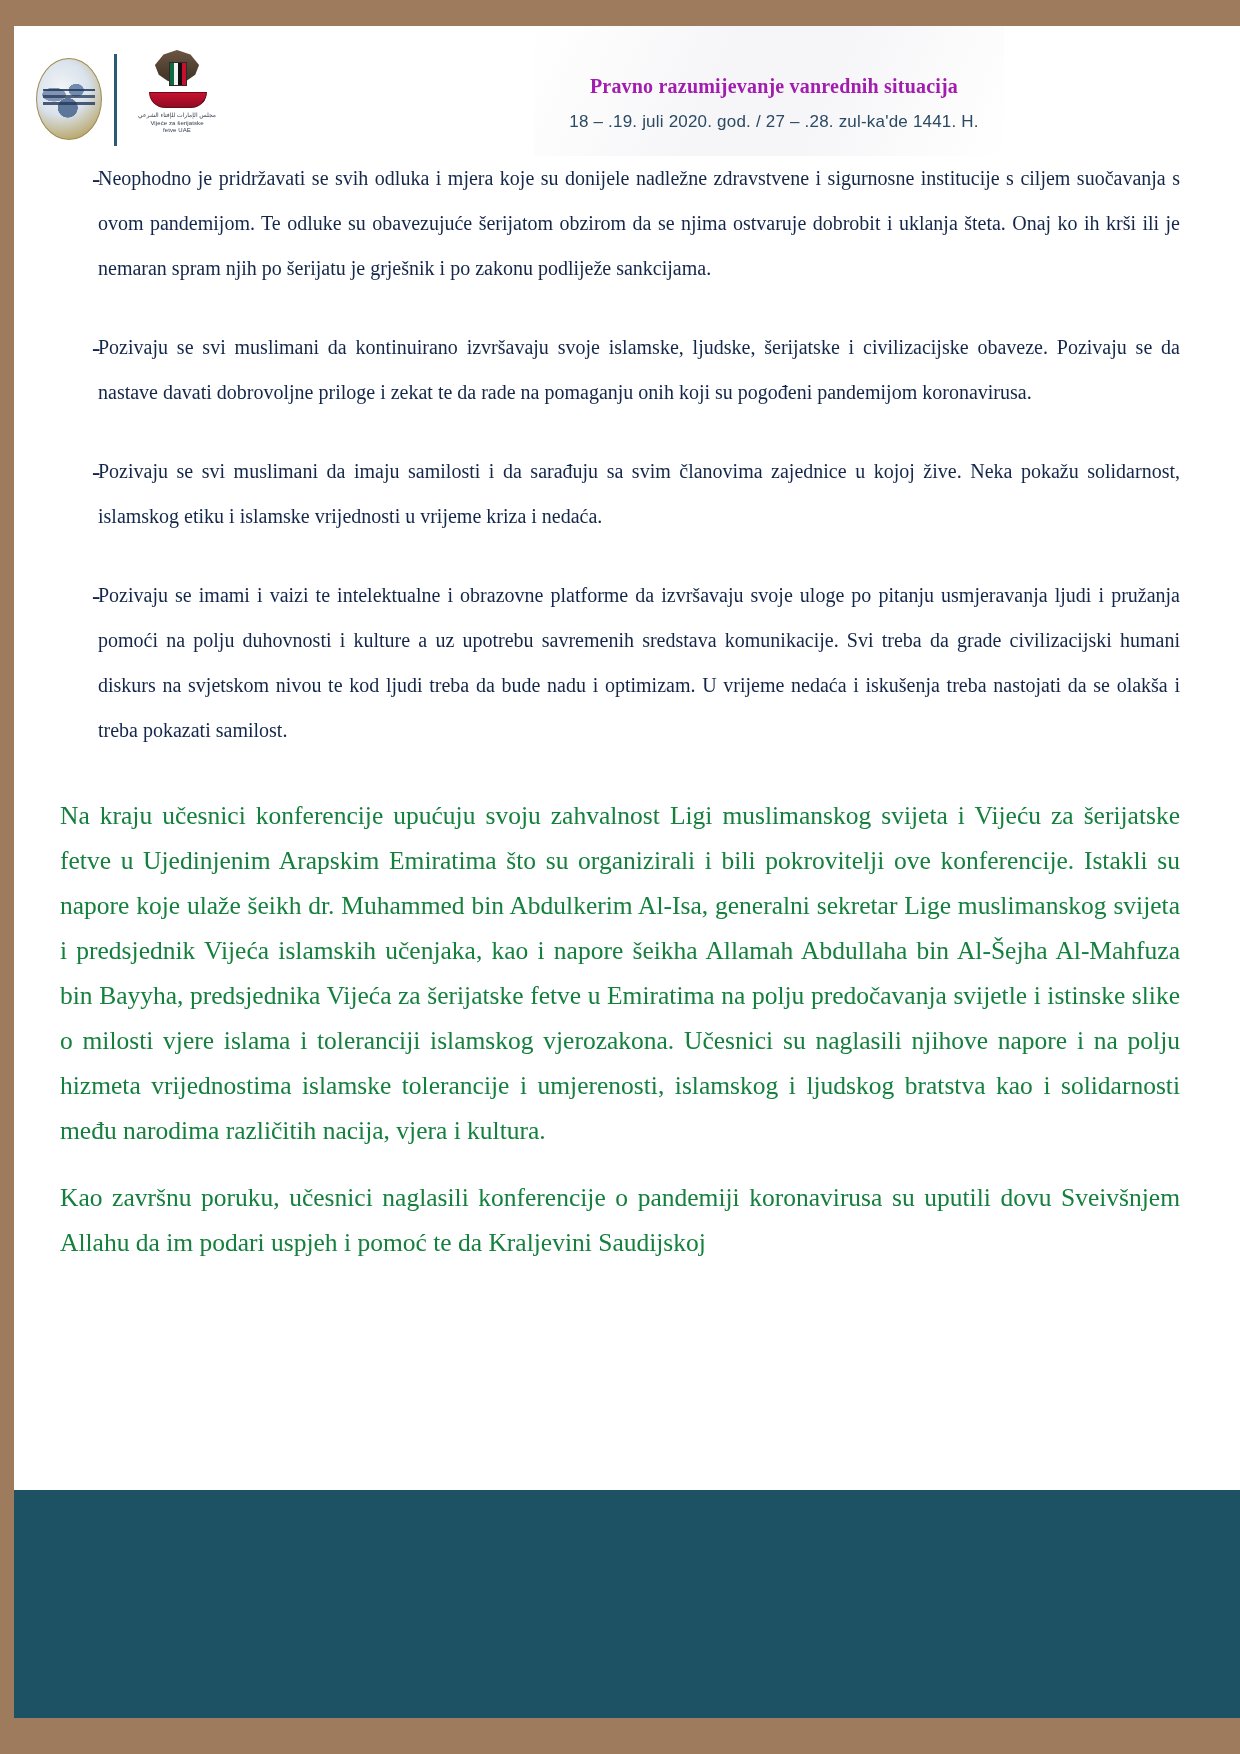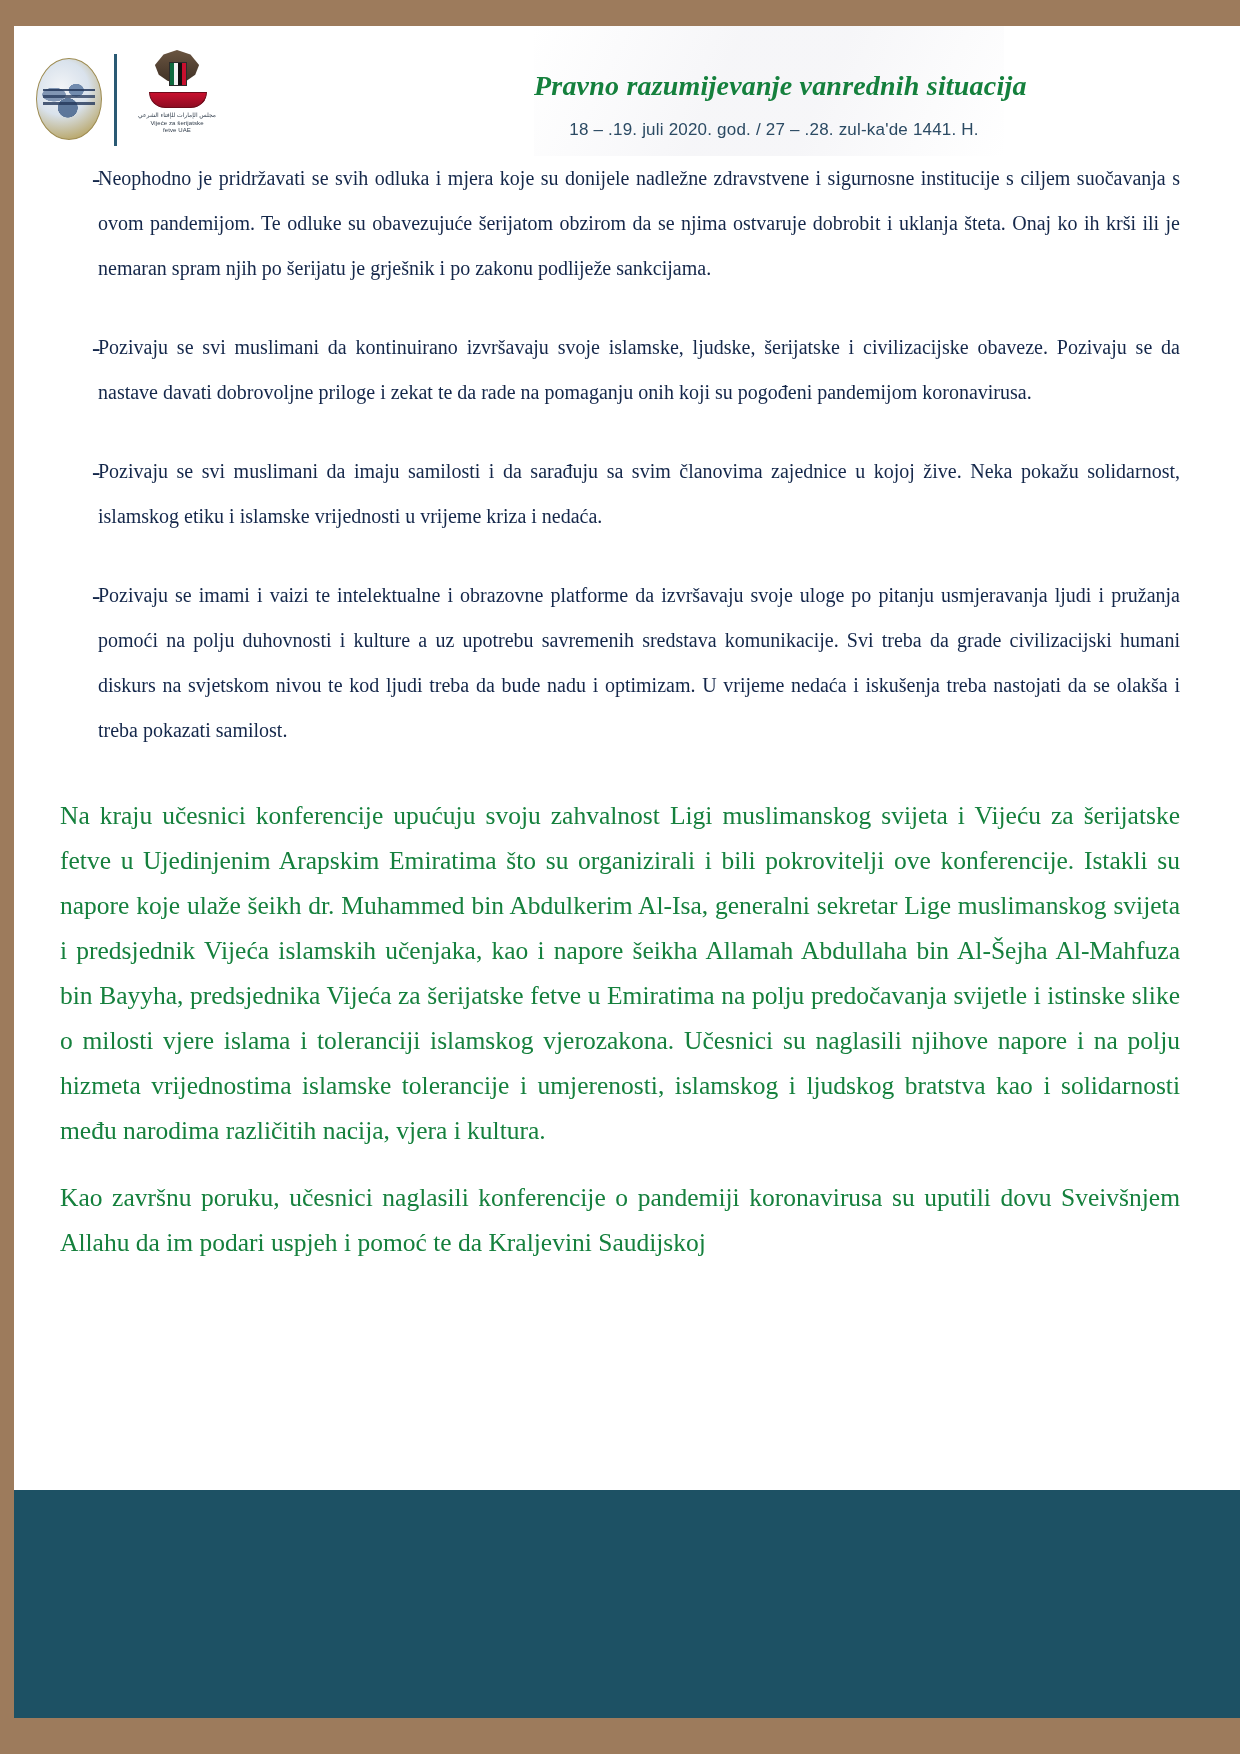--- a/index.html
+++ b/index.html
@@ -101,31 +101,31 @@
     font-family:"Liberation Sans", sans-serif;letter-spacing:.1px;
   }
   .uae-caption .ar{font-size:6px;color:#3a4654;}
 
   
   .title-block{
     position:absolute;left:520px;top:44px;width:480px;text-align:center;
   }
   .conf-title{
     font-family:"Liberation Serif", serif;
-    font-style:italic;font-weight:bold;
-    font-size:28px;line-height:32px;
-    color:#15803d;
+    font-weight:bold;
+    font-size:20px;line-height:32px;
+    color:#a21caf;
     letter-spacing:.2px;
     white-space:nowrap;
   }
   .conf-date{
     font-family:"Liberation Sans", sans-serif;
     font-size:17px;line-height:24px;
     color:#2b4a63;
-    margin-top:16px;letter-spacing:.2px;white-space:nowrap;
+    margin-top:8px;letter-spacing:.2px;white-space:nowrap;
   }
 
   
   .seal{
     position:absolute;left:1005px;top:38px;width:96px;height:96px;
   }
   .seal-disc{
     width:96px;height:96px;border-radius:50%;
     background:radial-gradient(circle at 40% 35%, #2f7f96 0%, #1e6b84 45%, #134e63 78%, #0c3a4b 100%);
     border:2px solid #9fb8c4;

